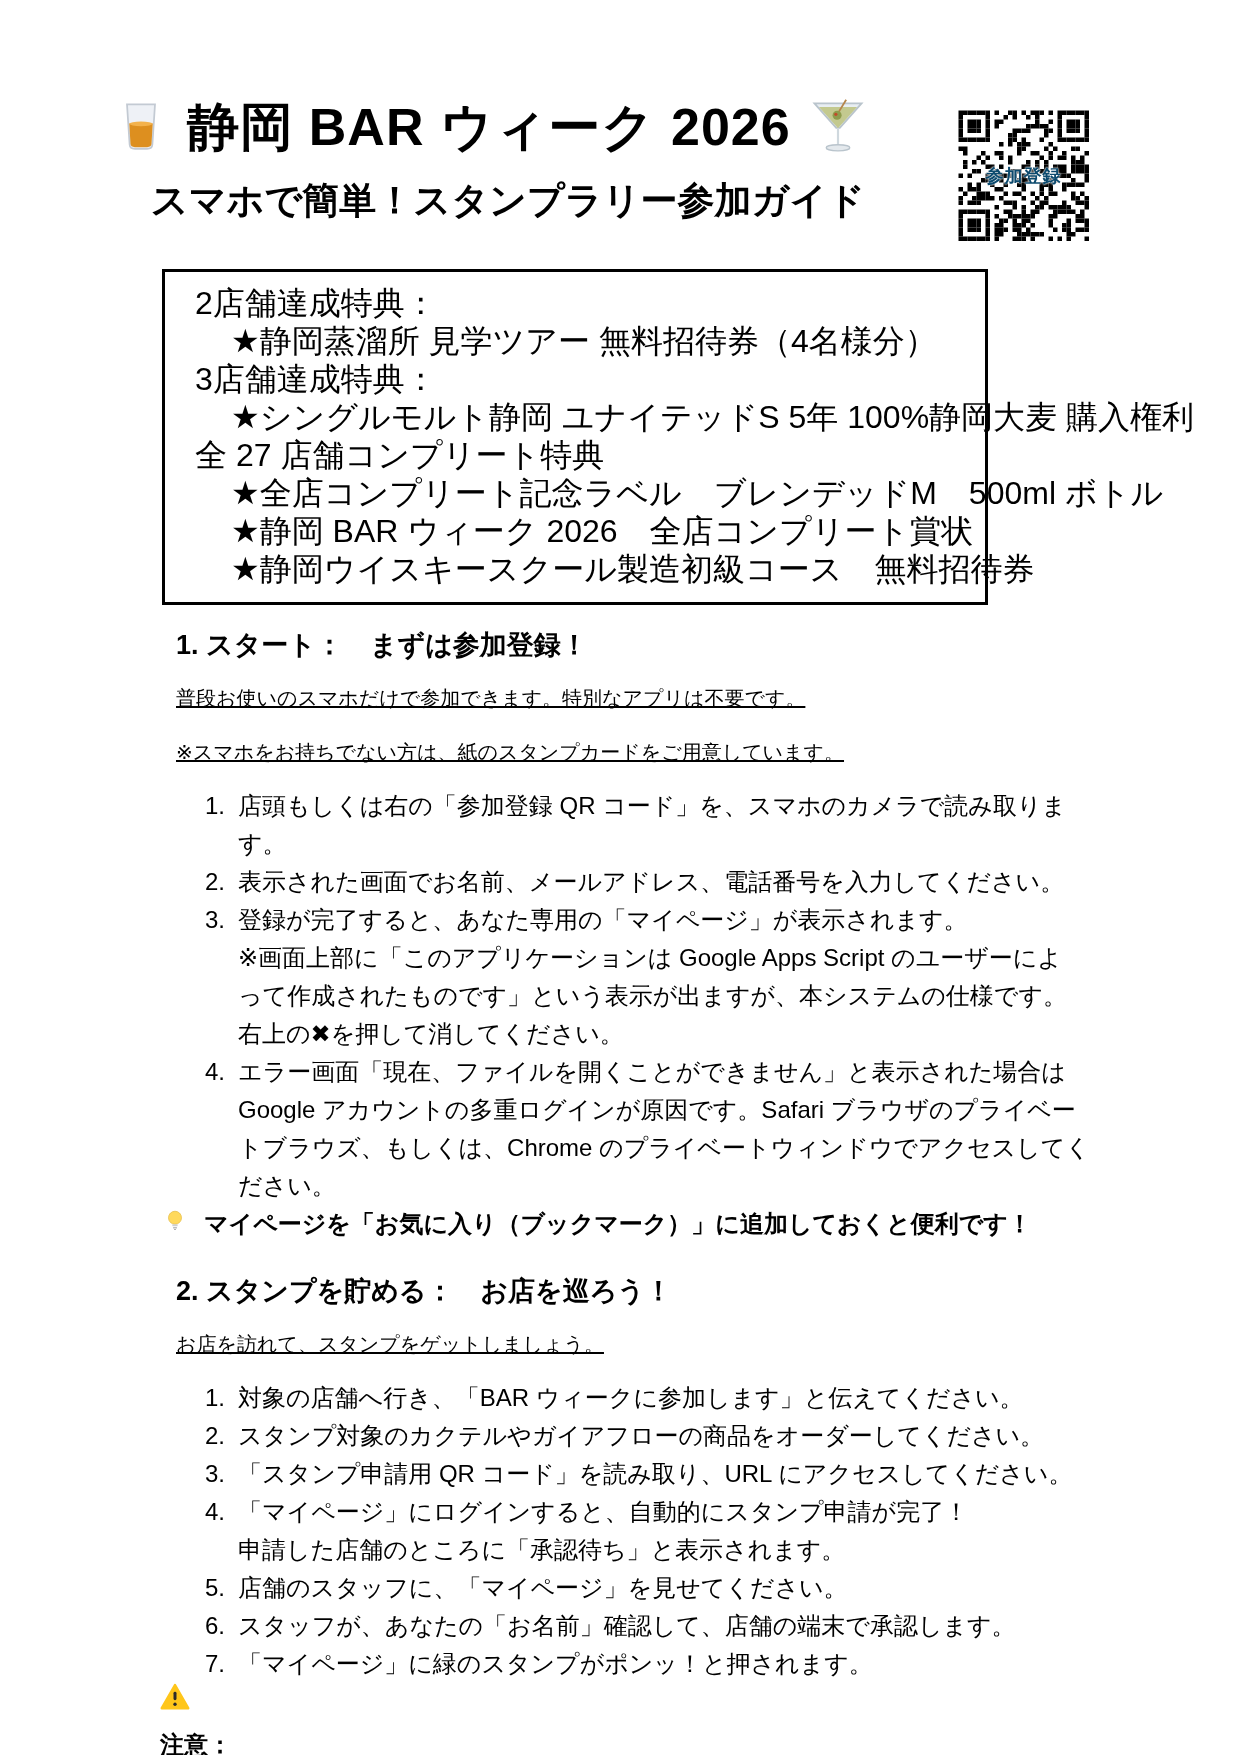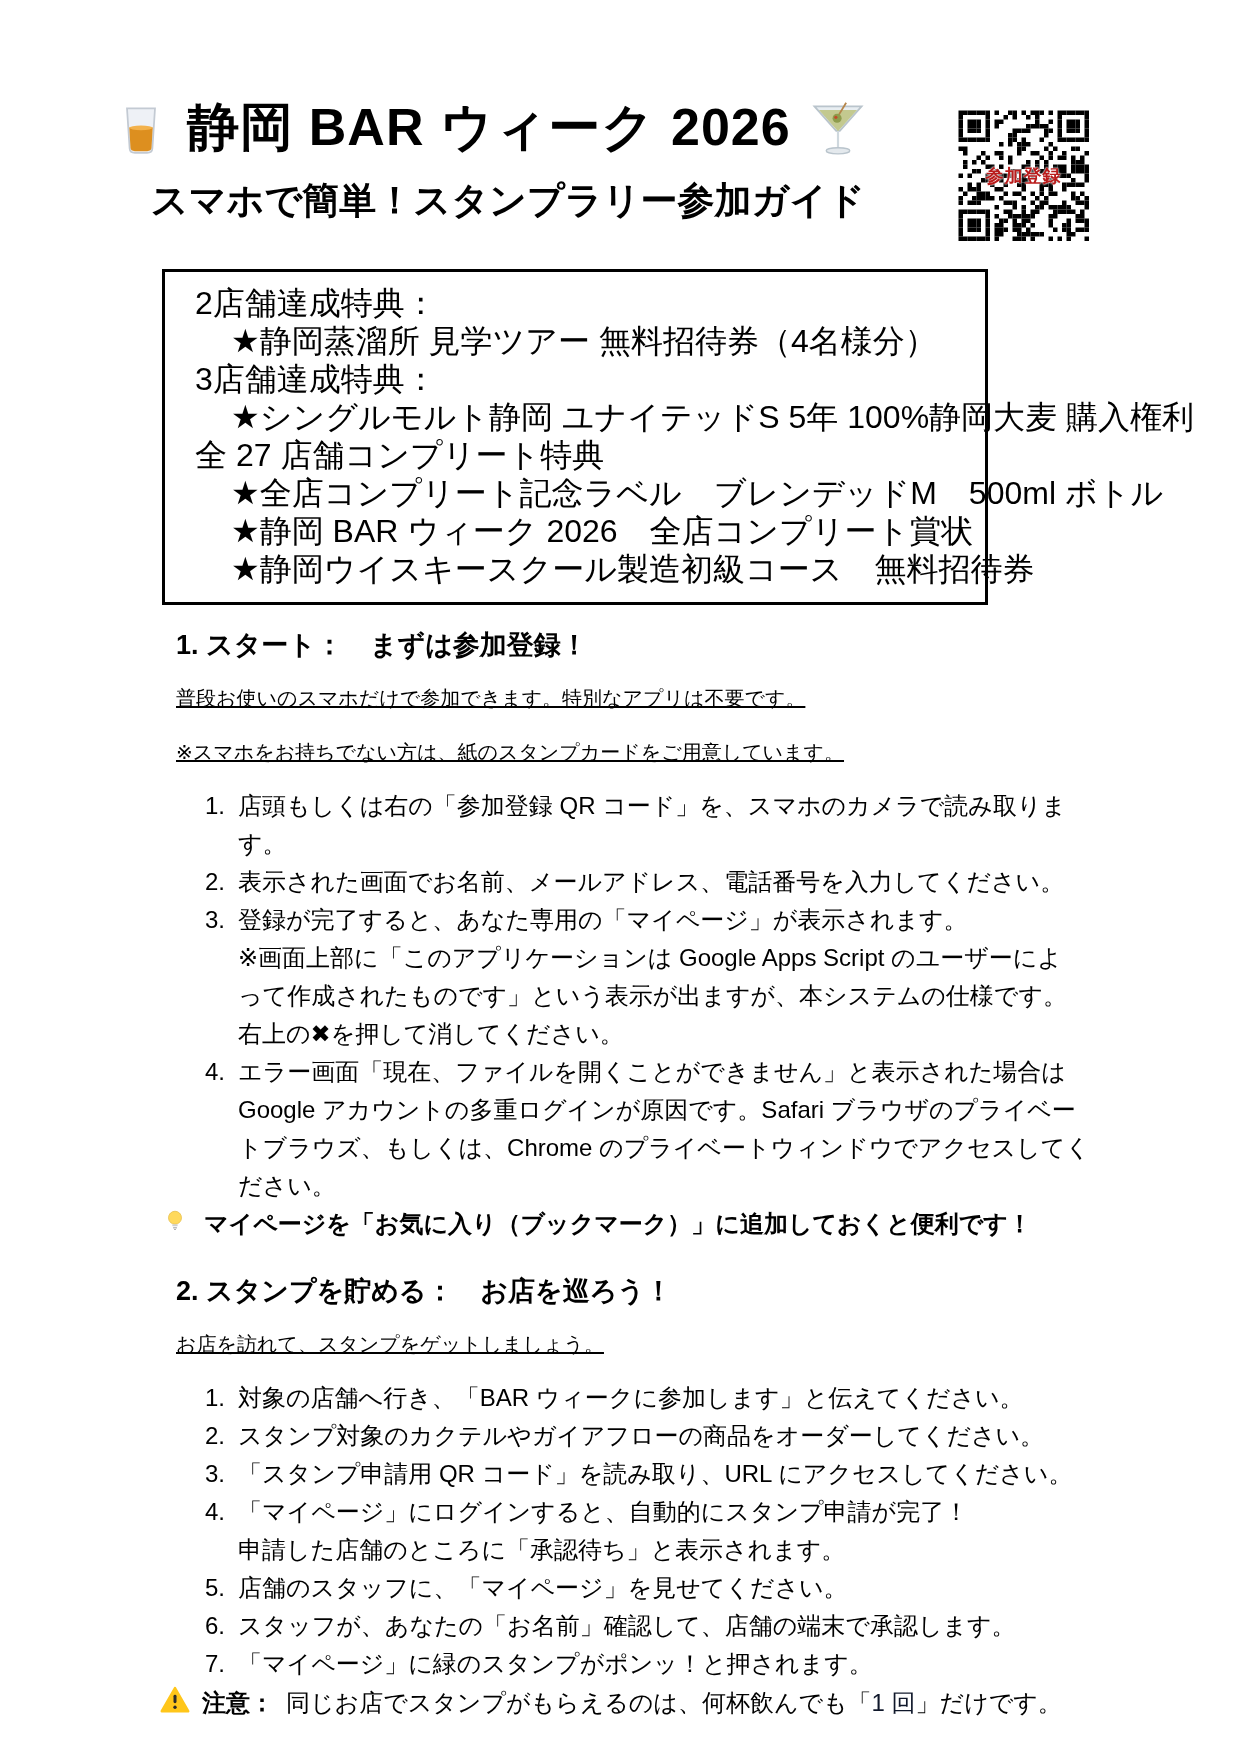--- a/index.html
+++ b/index.html
@@ -5,21 +5,21 @@
   html,body{margin:0;padding:0;background:#fff;}
   .page{
     position:relative;
     width:1240px;height:1755px;
     background:#fff;color:#000;
     font-family:"Liberation Sans","DejaVu Sans",sans-serif;
     overflow:hidden;
   }
   
   .header-left{width:980px;margin-top:95px;text-align:center;}
-  .title-row{display:flex;align-items:flex-end;justify-content:center;gap:18px;}
+  .title-row{display:flex;align-items:center;justify-content:center;gap:18px;}
   .title-row h1{margin:0;font-size:52px;font-weight:600;letter-spacing:1px;line-height:64px;white-space:nowrap;}
   .subtitle{margin:18px 0 0;font-size:37px;font-weight:700;line-height:48px;white-space:nowrap;padding-left:36px;}
   .icon-glass svg{display:block;}
   
   .qr-wrap{position:absolute;left:958px;top:110px;width:131px;height:131px;}
   .qr-box{position:absolute;inset:0;}
   .qr-label{
     position:absolute;inset:0;display:flex;align-items:center;justify-content:center;
     font-size:18px;font-weight:700;letter-spacing:1px;
     text-shadow:0 0 2px #fff,0 0 2px #fff;pointer-events:none;white-space:nowrap;
@@ -38,21 +38,21 @@
   .sec-heading{margin:16px;font-size:27px;font-weight:700;line-height:36px;white-space:nowrap;}
   .s1-head{margin-top:22px;}
   .s2-head{margin-top:30px;}
   .body-line{margin:16px;font-size:20px;line-height:38px;white-space:nowrap;text-decoration:underline;}
   .olist{margin:0;padding:0;}
   .li{display:flex;font-size:24px;line-height:38px;}
   .num{flex:none;width:33px;margin-left:45px;}
   .li-text div{white-space:nowrap;}
   
   .tip{display:flex;align-items:center;gap:16px;margin-left:2px;font-size:24px;font-weight:700;height:38px;white-space:nowrap;}
-  .warning{display:flex;align-items:center;gap:12px;font-size:24px;height:40px;white-space:nowrap;}
+  .warning{display:flex;gap:12px;font-size:24px;height:40px;white-space:nowrap;flex-direction:column;}
   .warning .wlabel{font-weight:700;}
 </style>
 </head>
 <body>
 
 <div class="page">
 
   <div class="qr-wrap">
     <div class="qr-box" id="qr-box"><svg xmlns="http://www.w3.org/2000/svg" width="131" height="131" viewBox="0 0 131 131">
           <rect width="131" height="131" fill="#fff"></rect>
@@ -431,21 +431,21 @@
           <rect x="36.5" y="126.5" width="4.5" height="4.5" fill="#000"></rect>
           <rect x="54.5" y="126.5" width="4.5" height="4.5" fill="#000"></rect>
           <rect x="59" y="126.5" width="4.5" height="4.5" fill="#000"></rect>
           <rect x="63.5" y="126.5" width="4.5" height="4.5" fill="#000"></rect>
           <rect x="72.5" y="126.5" width="4.5" height="4.5" fill="#000"></rect>
           <rect x="90.5" y="126.5" width="4.5" height="4.5" fill="#000"></rect>
           <rect x="99.5" y="126.5" width="4.5" height="4.5" fill="#000"></rect>
           <rect x="108.5" y="126.5" width="4.5" height="4.5" fill="#000"></rect>
           <rect x="126.5" y="126.5" width="4.5" height="4.5" fill="#000"></rect>
         </svg></div>
-    <span class="qr-label" style="color: #b91c1c;">参加登録</span>
+    <span class="qr-label" style="color: #0c4a6e;">参加登録</span>
   </div>
 
   <div class="header-left">
     <div class="title-row">
       <span class="icon-glass">
         <svg viewBox="0 0 64 64" width="56" height="56">
           <path d="M16,6 L48,6 L45,52 Q44.7,57 39,57 L25,57 Q19.3,57 19,52 Z" fill="#eef1f6" stroke="#c3cad3" stroke-width="2"></path>
           <path d="M18.6,28 L45.4,28 L44,51.5 Q43.8,55 39,55 L25,55 Q20.2,55 20,51.5 Z" fill="#dd8f1f"></path>
           <ellipse cx="32" cy="28.4" rx="13.4" ry="2.6" fill="#f3b24c"></ellipse>
         </svg>

